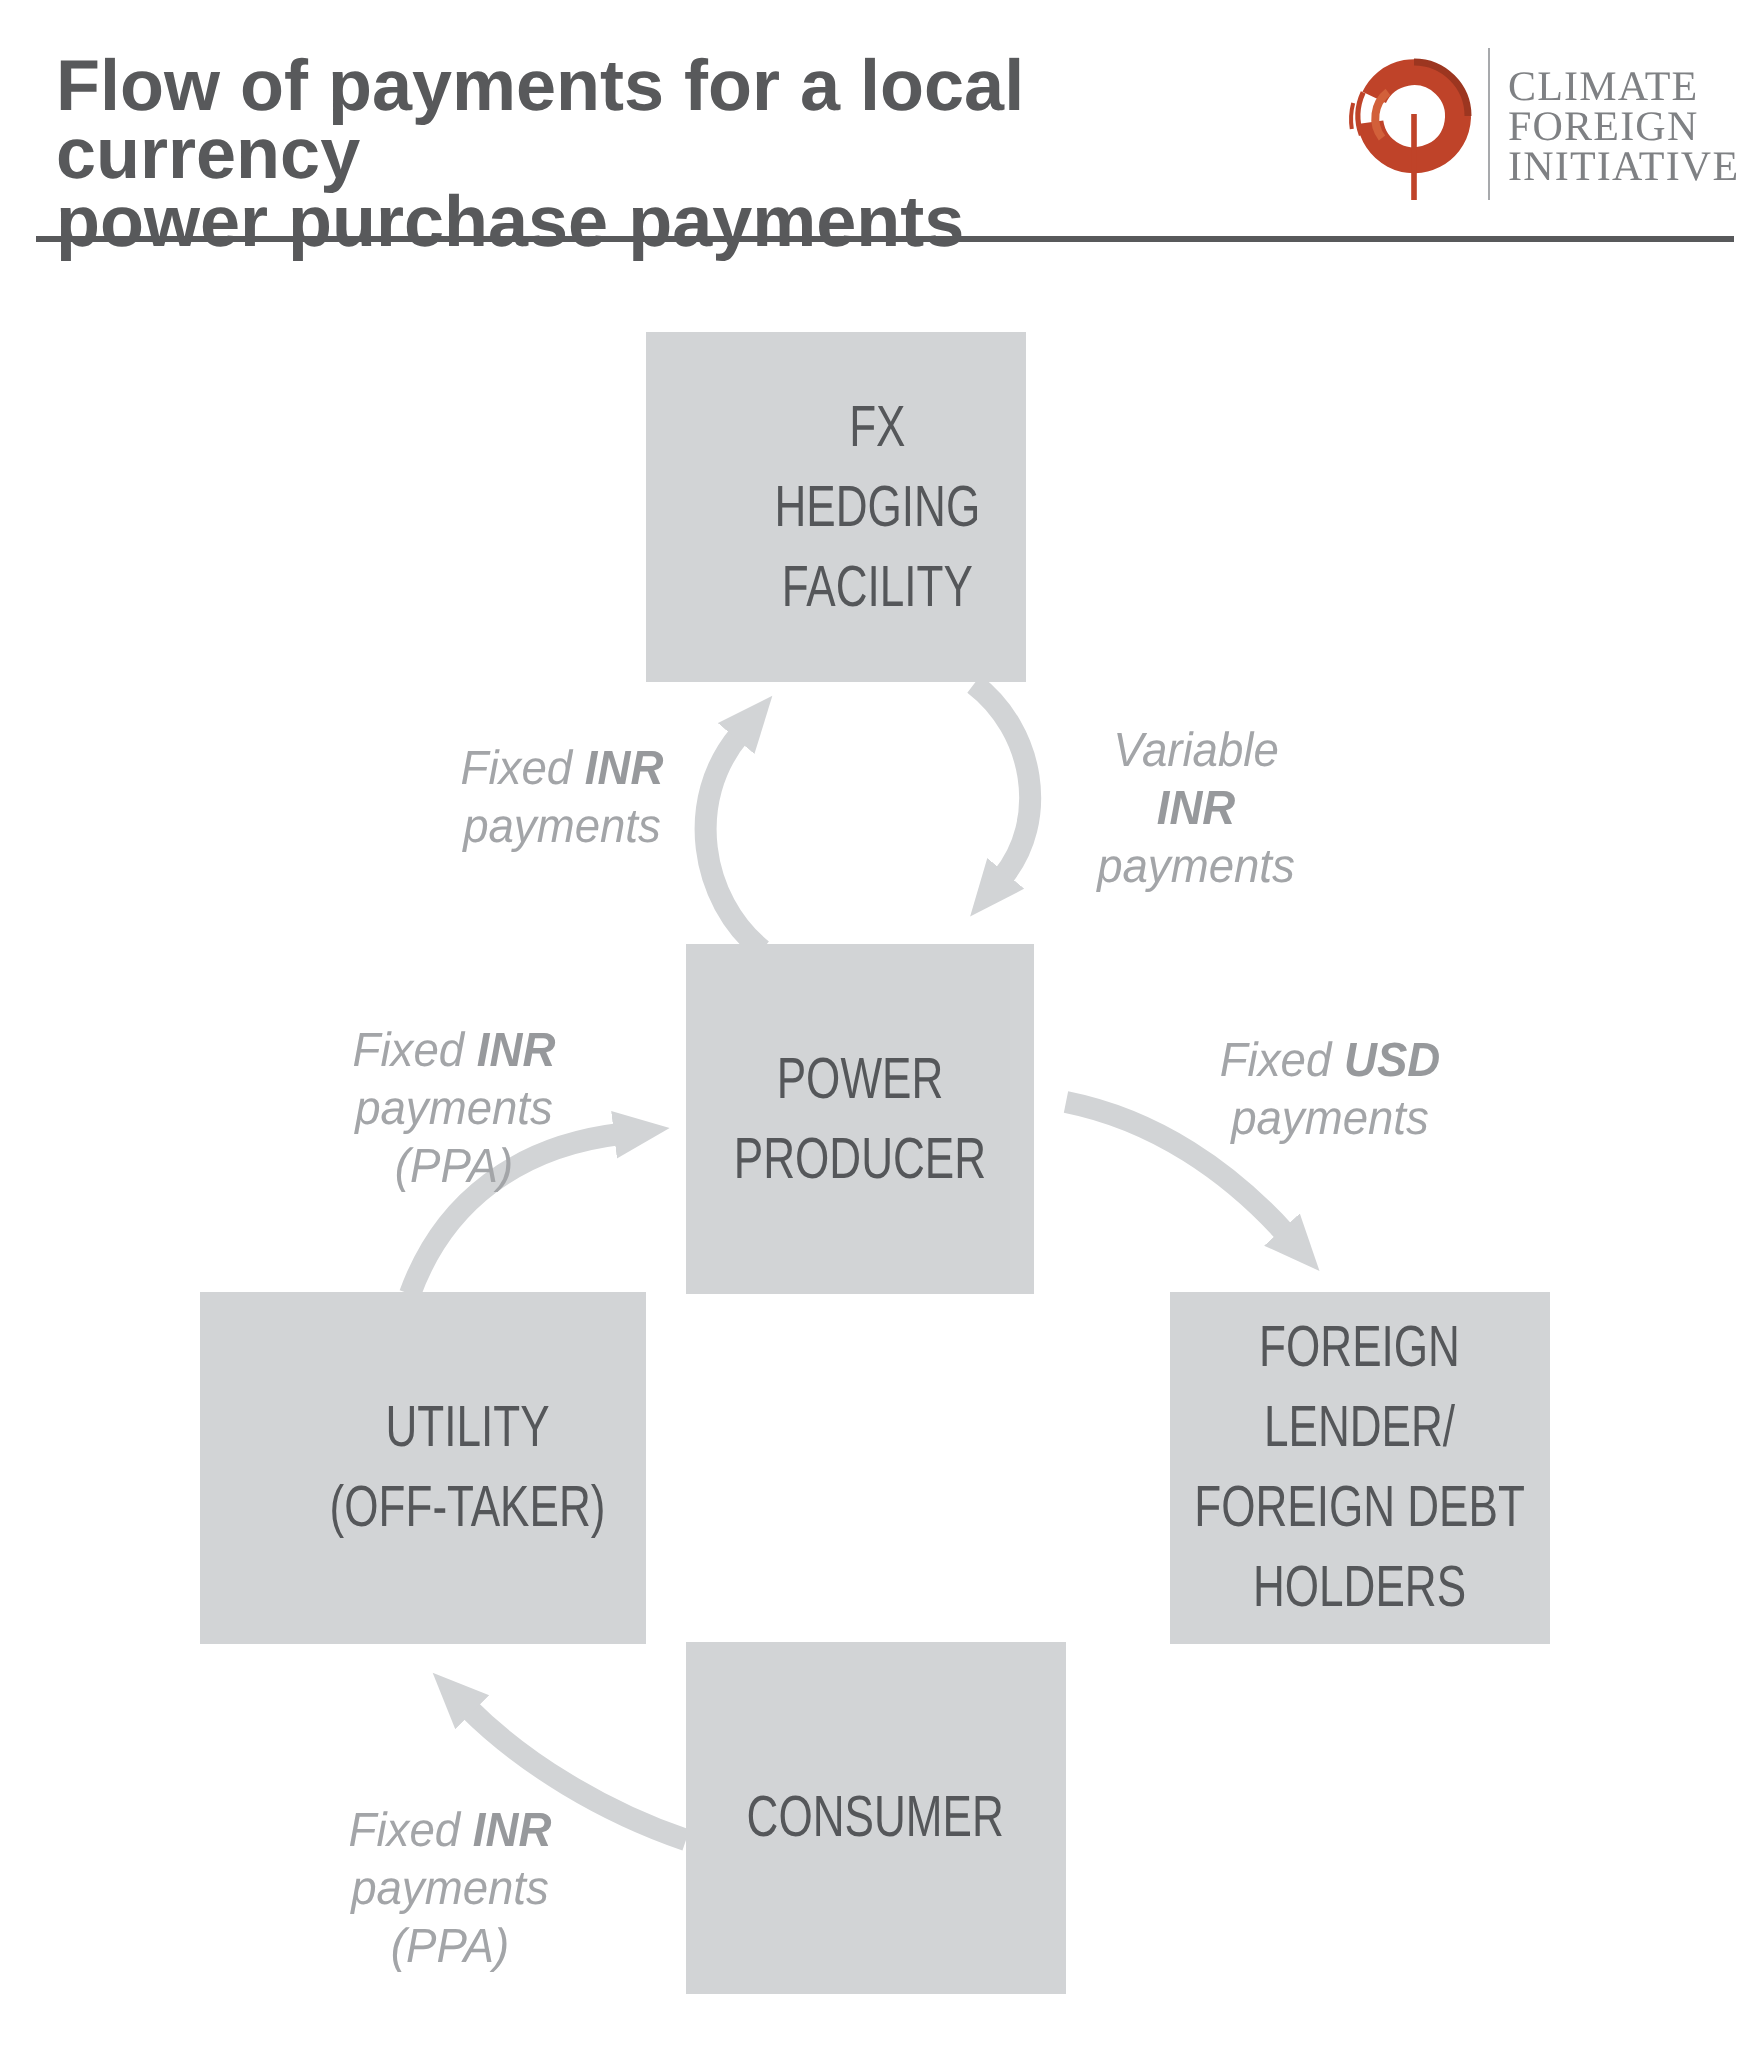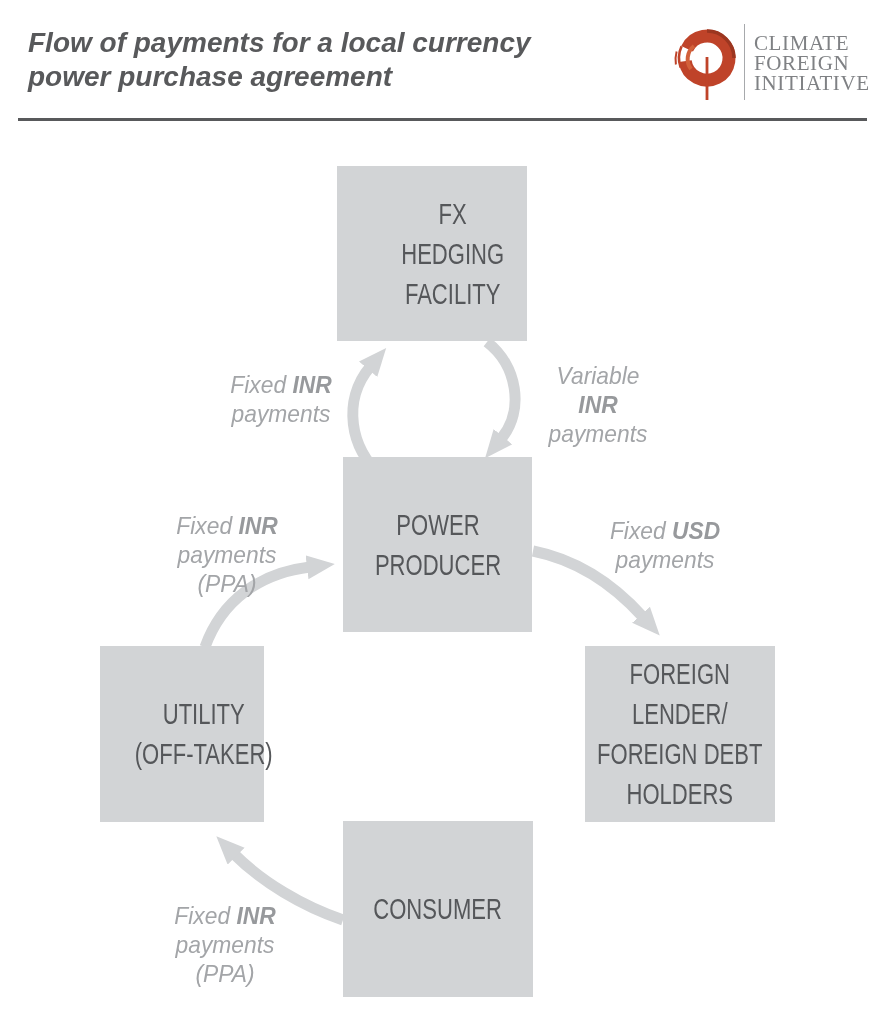--- a/index.html
+++ b/index.html
@@ -10,21 +10,21 @@
   }
   *{margin:0;padding:0;box-sizing:border-box;}
   html,body{background:#ffffff;}
   .page{
     position:relative;width:877px;height:1024px;background:#ffffff;
     font-family:"Liberation Sans",sans-serif;overflow:hidden;
   }
   
   .title{
     position:absolute;left:28px;top:26px;width:620px;
-    font-size:28px;line-height:34px;font-weight:bold;font-style:italic;
+    font-size:36px;line-height:34px;font-weight:bold;
     color:var(--title-text);letter-spacing:0px;
   }
   .logo{position:absolute;left:660px;top:18px;width:200px;height:90px;}
   .logo-icon{position:absolute;left:4px;top:2px;}
   .logo-sep{position:absolute;left:84px;top:6px;width:1px;height:76px;background:#a7a9ac;}
   .logo-text{
     position:absolute;left:94px;top:15px;
     font-family:"Liberation Serif",serif;font-size:21px;line-height:20px;
     color:var(--logo-text);letter-spacing:0.6px;
   }
@@ -42,40 +42,40 @@
     color:var(--box-text);font-size:29px;line-height:40px;font-weight:400;
     transform:scaleX(0.76);transform-origin:center;white-space:nowrap;
   }
   .flow-label{
     position:absolute;z-index:2;width:170px;text-align:center;
     font-style:italic;font-size:24px;line-height:29px;color:var(--label-text);
     transform:scaleX(0.95);transform-origin:center;
   }
   .flow-label b{font-weight:bold;color:#97999c;}
   
-  .node-fx{left:337px;top:36px;width:190px;height:175px;padding-left:42px;}
-  .node-power{left:343px;top:327px;width:189px;height:175px;align-items:center;}
-  .node-utility{left:100px;top:516px;width:164px;height:176px;padding-left:44px;}
+  .node-fx{left:323px;top:36px;width:190px;height:175px;padding-left:42px;}
+  .node-power{left:343px;top:342px;width:174px;height:175px;align-items:center;}
+  .node-utility{left:100px;top:516px;width:223px;height:176px;padding-left:44px;}
   .node-foreign{left:585px;top:516px;width:190px;height:176px;}
   .node-consumer{left:343px;top:691px;width:190px;height:176px;}
   
   .lbl-cycle-up{left:196px;top:240px;}
   .lbl-cycle-down{left:513px;top:231px;}
   .lbl-usd{left:580px;top:386px;}
   .lbl-ppa-top{left:142px;top:381px;}
   .lbl-ppa-bottom{left:140px;top:771px;}
 </style>
 </head>
 <body>
 
 <div class="page">
 
   <div class="title">
     <span>Flow of payments for a local currency</span><br>
-    <span>power purchase agreement</span>
+    <span>power purchase payments</span>
   </div>
 
   <div class="logo">
     <svg class="logo-icon" width="84" height="88" viewBox="0 0 84 88">
 
       <path d="M 23.1 28.7 A 22 22 0 1 1 21.2 41.1" fill="none" stroke="#bf4329" stroke-width="13" stroke-linecap="butt" transform="translate(0,0)"></path>
 
       <path d="M 43 11 A 27 27 0 0 1 70 38" fill="none" stroke="#9c3620" stroke-width="3.5"></path>
 
       <path d="M 27 49 A 16.5 16.5 0 0 1 30 26" fill="none" stroke="#d2603a" stroke-width="4"></path>

